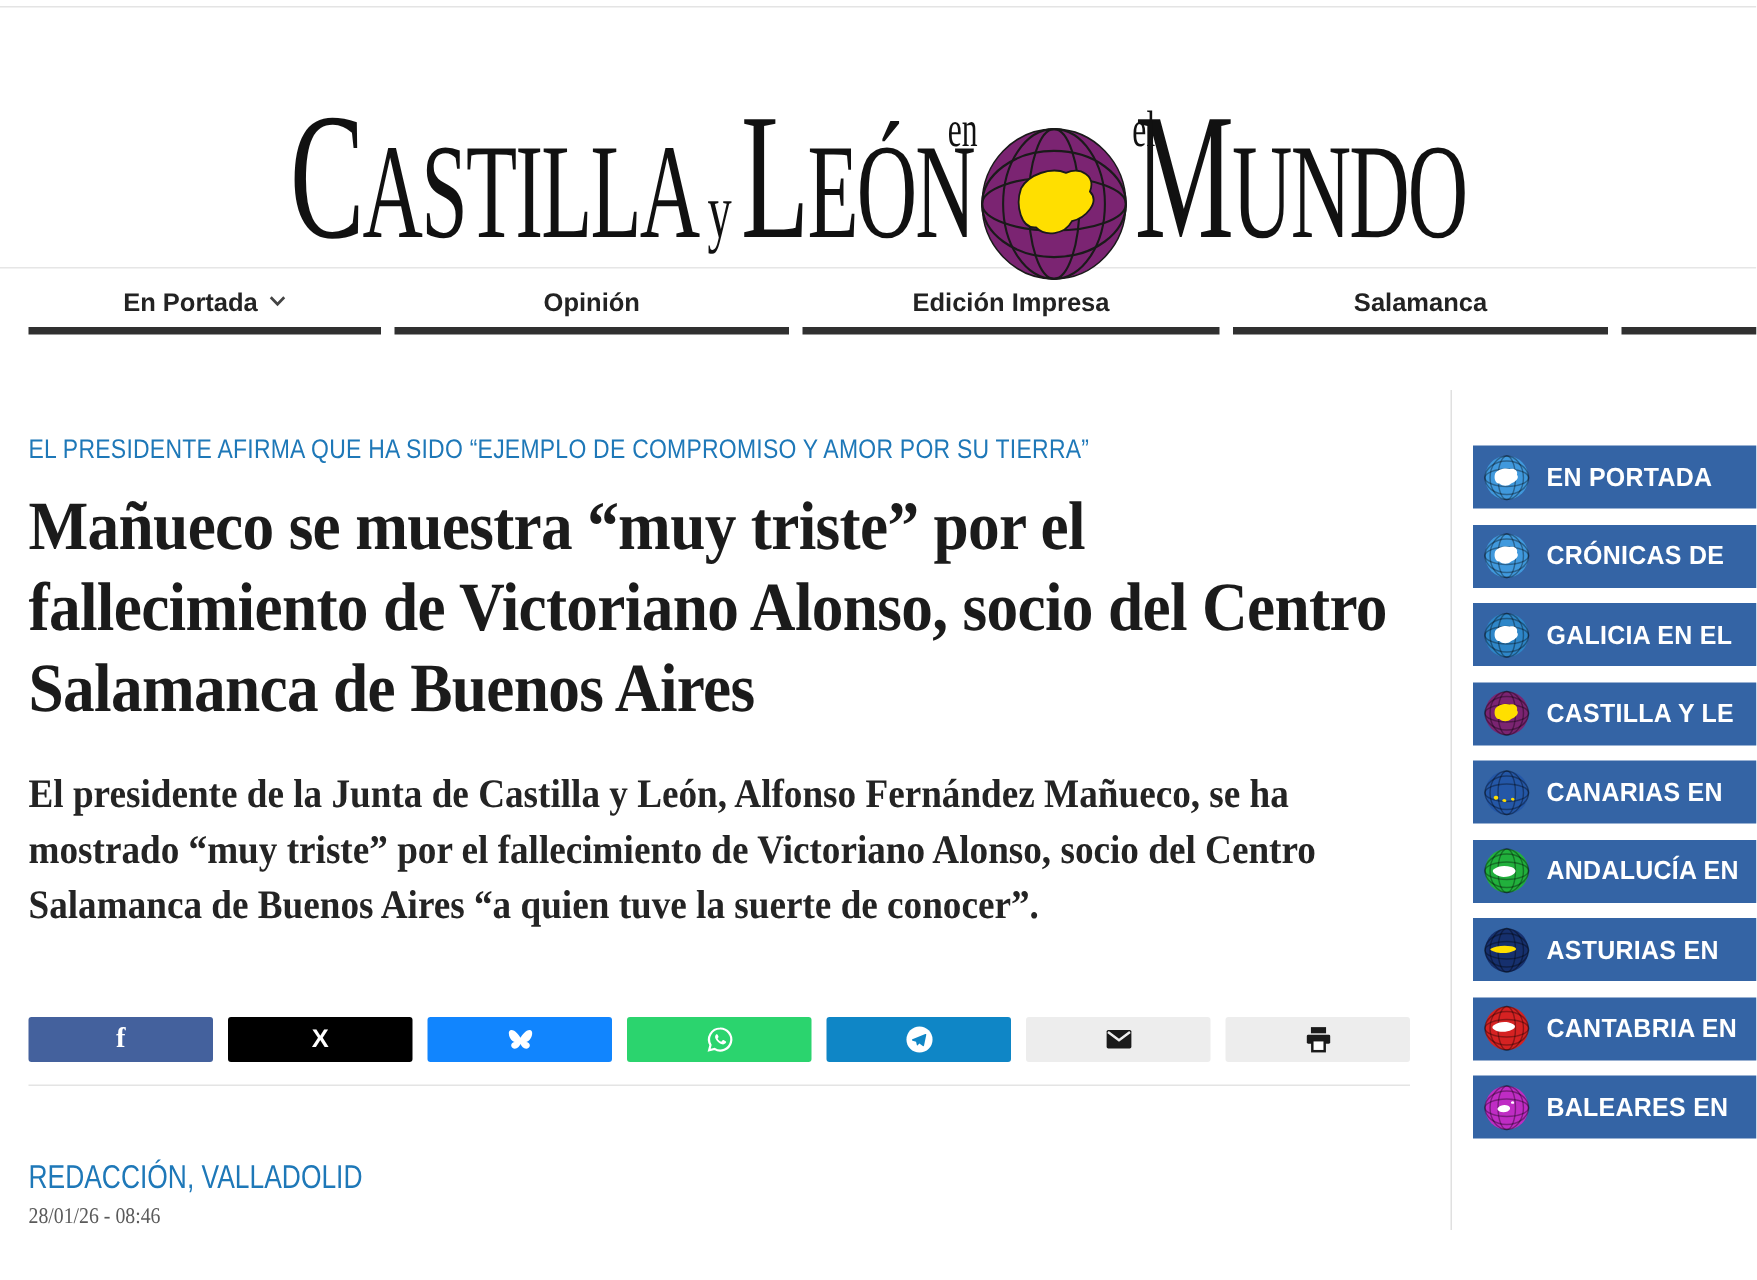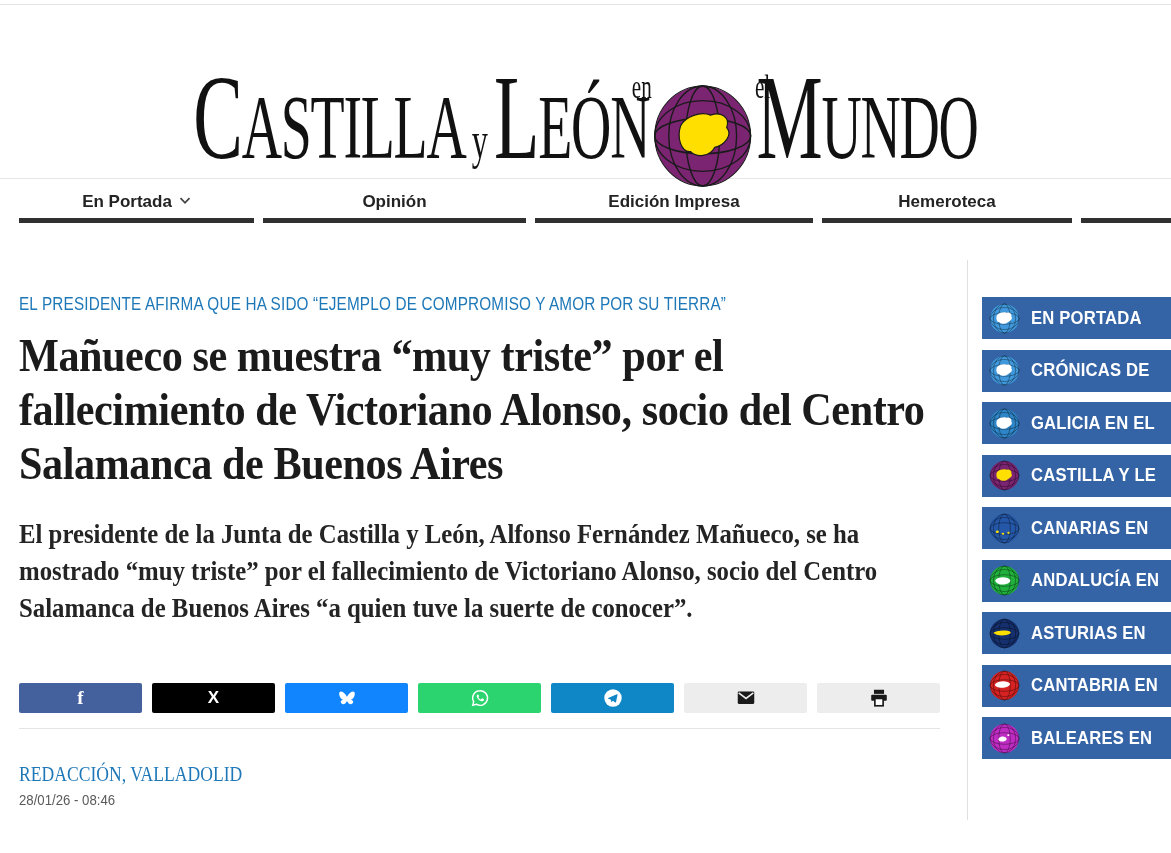--- a/index.html
+++ b/index.html
@@ -27,37 +27,37 @@
   .nav-item:nth-child(1){width:235px;}
   .nav-item:nth-child(2){width:263px;}
   .nav-item:nth-child(3){width:278px;}
   .nav-item:nth-child(4){width:250px;}
   .nav-item:nth-child(5){width:300px;}
   .nav-label{text-align:center;font-weight:bold;font-size:17px;color:#232323;}
   .nav-bar{height:5px;background:#303030;margin-bottom:7px;}
   .chev{margin-left:7px;vertical-align:2px;}
 
   
-  .content{display:flex;align-items:center;}
+  .content{display:flex;align-items:flex-end;}
   .main{width:967px;box-sizing:border-box;padding:53px 26px 0 19px;flex-shrink:0;}
   .kicker{display:inline-block;font-size:18px;letter-spacing:.2px;transform:scaleX(.85);
           transform-origin:0 0;white-space:nowrap;}
   .headline{font-family:"Liberation Serif",serif;font-weight:bold;font-size:46px;line-height:1.17;
             letter-spacing:-.5px;color:#1b1b1b;width:1002px;transform:scaleX(.918);
             transform-origin:0 0;margin-top:14px;}
   .subheadline{font-family:"Liberation Serif",serif;font-weight:bold;font-size:27px;line-height:1.36;
             color:#242424;width:1002px;transform:scaleX(.918);transform-origin:0 0;margin-top:26px;}
   .share-row{display:flex;gap:10px;width:921px;margin-top:56px;}
   .share-btn{flex:1;height:30px;border-radius:2px;display:flex;align-items:center;justify-content:center;cursor:pointer;}
   .share-glyph{color:#fff;font-weight:bold;font-size:17px;line-height:1;}
   .glyph-f{font-family:"Liberation Serif",serif;font-size:19px;}
   .rule{width:921px;border-top:1px solid #e4e4e4;margin-top:15px;}
-  .byline-wrap{margin-top:32px;font-family:Liberation Serif, serif;}
+  .byline-wrap{margin-top:48px;}
   .byline{display:inline-block;font-size:22px;transform:scaleX(.8);transform-origin:0 50%;white-space:nowrap;}
-  .dt-wrap{margin-top:4px;}
+  .dt-wrap{margin-top:4px;font-family:Liberation Serif, serif;}
   .datetime{display:inline-block;font-size:15px;color:#5a5a5a;transform:scaleX(.88);
             transform-origin:0 50%;white-space:nowrap;}
 
   
   .sidebar{border-left:1px solid #e0e0e0;margin-top:30px;padding:37px 0 50px 14px;flex-shrink:0;}
   .side-btn{width:240px;height:42px;margin-bottom:10.5px;display:flex;align-items:center;gap:11px;
             padding-left:7px;box-sizing:border-box;cursor:pointer;}
   .side-label{color:#fff;font-weight:bold;font-size:17.5px;white-space:nowrap;letter-spacing:.2px;
               transform:scaleX(.95);transform-origin:0 50%;}
   .globe{width:31px;height:31px;flex-shrink:0;}
@@ -98,21 +98,21 @@
     </div>
     <div class="nav-item">
       <div class="nav-label">Opinión</div>
       <div class="nav-bar"></div>
     </div>
     <div class="nav-item">
       <div class="nav-label">Edición Impresa</div>
       <div class="nav-bar"></div>
     </div>
     <div class="nav-item">
-      <div class="nav-label">Hemeroteca</div>
+      <div class="nav-label">Salamanca</div>
       <div class="nav-bar"></div>
     </div>
     <div class="nav-item">
       <div class="nav-label"></div>
       <div class="nav-bar"></div>
     </div>
   </div>
 
   <div class="content">
     <div class="main">

